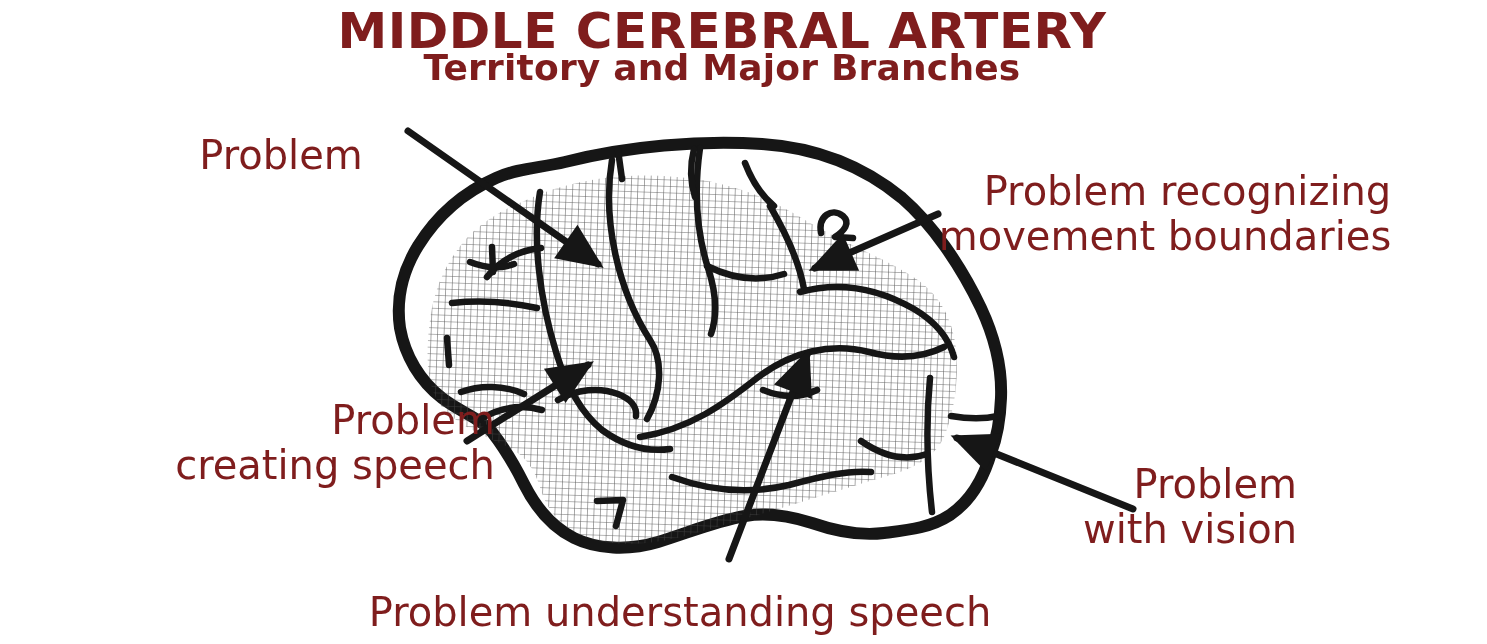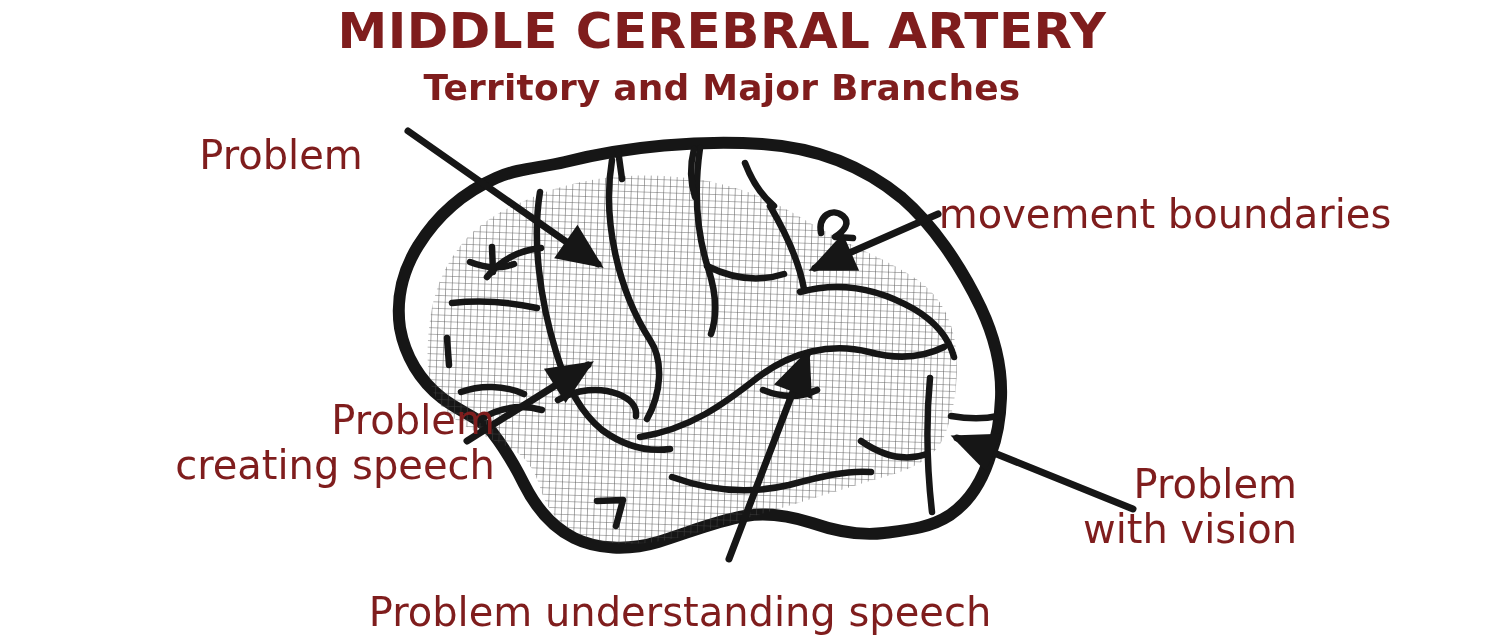--- a/index.html
+++ b/index.html
@@ -10,21 +10,21 @@
     overflow:hidden;
     font-family:"DejaVu Sans","Liberation Sans",sans-serif;
     color:#7f1d1d;
   }
   .title{
     position:absolute;top:2px;left:722px;transform:translateX(-50%);
     font-size:50px;font-weight:700;letter-spacing:0.5px;white-space:nowrap;
     z-index:3;
   }
   .subtitle{
-    position:absolute;top:67px;left:722px;transform:translateX(-50%);
+    position:absolute;top:47px;left:722px;transform:translateX(-50%);
     font-size:36px;font-weight:700;letter-spacing:0.2px;white-space:nowrap;
     z-index:3;
   }
   .callout{
     position:absolute;transform:translate(-50%,-50%);
     font-size:40px;font-weight:400;line-height:1.12;
     text-align:right;white-space:nowrap;z-index:3;
   }
   .callout span{display:block;}
   #callout-movement      {left:281px; top:155px;}
@@ -40,20 +40,21 @@
 <div class="stage">
 
   <div class="title">MIDDLE CEREBRAL ARTERY</div>
   <div class="subtitle">Territory and Major Branches</div>
 
   <div class="callout" id="callout-movement">
     <span>Problem</span>
   </div>
 
   <div class="callout" id="callout-recognizing">
+    <span>Problem recognizing</span>
     <span>movement boundaries</span>
   </div>
 
   <div class="callout" id="callout-creating">
     <span>Problem</span>
     <span>creating speech</span>
   </div>
 
   <div class="callout" id="callout-understanding">
     <span>Problem understanding speech</span>

